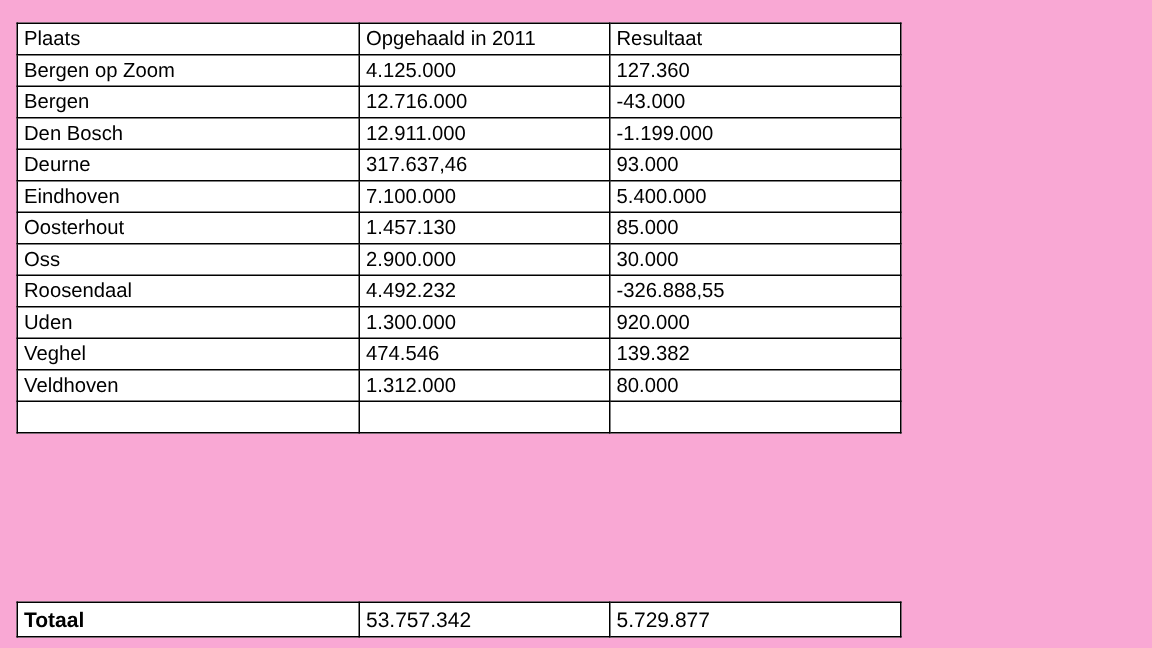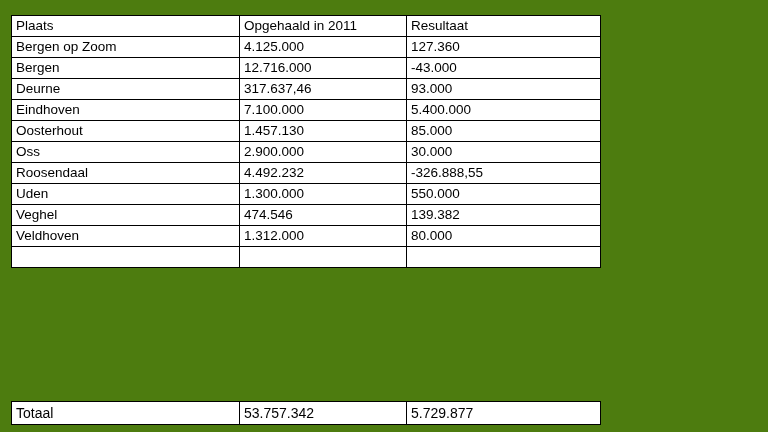--- a/index.html
+++ b/index.html
@@ -10,21 +10,21 @@
   body {
     width: 768px;
     height: 432px;
     font-family: "Liberation Sans", sans-serif;
     overflow: hidden;
   }
   .page {
     position: relative;
     width: 768px;
     height: 432px;
-    background: #4d7c0f;
+    background: #f9a8d4;
   }
 
   
   .main-table-wrap {
     position: absolute;
     left: 11px;
     top: 15px;
     width: 589px;
   }
   table.grid {
@@ -70,21 +70,21 @@
     width: 589px;
   }
   table.total td {
     border: 1.5px solid #000000;
     height: 22px;
     padding: 0 0 0 4px;
     font-size: 14px;
     line-height: 22px;
     white-space: nowrap;
     color: #000000;
-    font-weight: normal;
+    font-weight: bold;
     text-align: left;
     vertical-align: middle;
   }
   table.total {
     border-collapse: collapse;
     table-layout: fixed;
     width: 589px;
     background: #ffffff;
   }
   table.total td.val { font-weight: normal; }
@@ -113,20 +113,25 @@
             <td>Bergen op Zoom</td>
             <td>4.125.000</td>
             <td class="res pos">127.360</td>
           </tr>
           <tr>
             <td>Bergen</td>
             <td>12.716.000</td>
             <td class="res neg">-43.000</td>
           </tr>
           <tr>
+            <td>Den Bosch</td>
+            <td>12.911.000</td>
+            <td class="res neg">-1.199.000</td>
+          </tr>
+          <tr>
             <td>Deurne</td>
             <td>317.637,46</td>
             <td class="res pos">93.000</td>
           </tr>
           <tr>
             <td>Eindhoven</td>
             <td>7.100.000</td>
             <td class="res pos">5.400.000</td>
           </tr>
           <tr>
@@ -140,21 +145,21 @@
             <td class="res pos">30.000</td>
           </tr>
           <tr>
             <td>Roosendaal</td>
             <td>4.492.232</td>
             <td class="res neg">-326.888,55</td>
           </tr>
           <tr>
             <td>Uden</td>
             <td>1.300.000</td>
-            <td class="res pos">550.000</td>
+            <td class="res pos">920.000</td>
           </tr>
           <tr>
             <td>Veghel</td>
             <td>474.546</td>
             <td class="res pos">139.382</td>
           </tr>
           <tr>
             <td>Veldhoven</td>
             <td>1.312.000</td>
             <td class="res pos">80.000</td>

